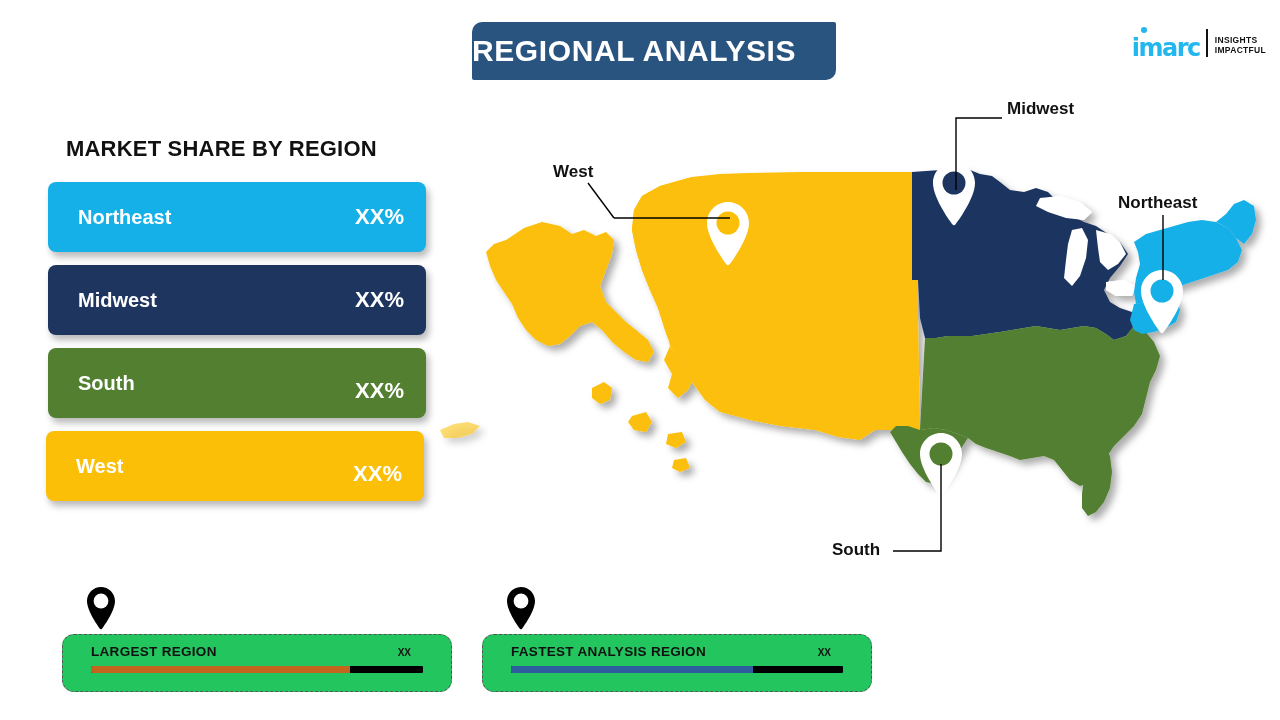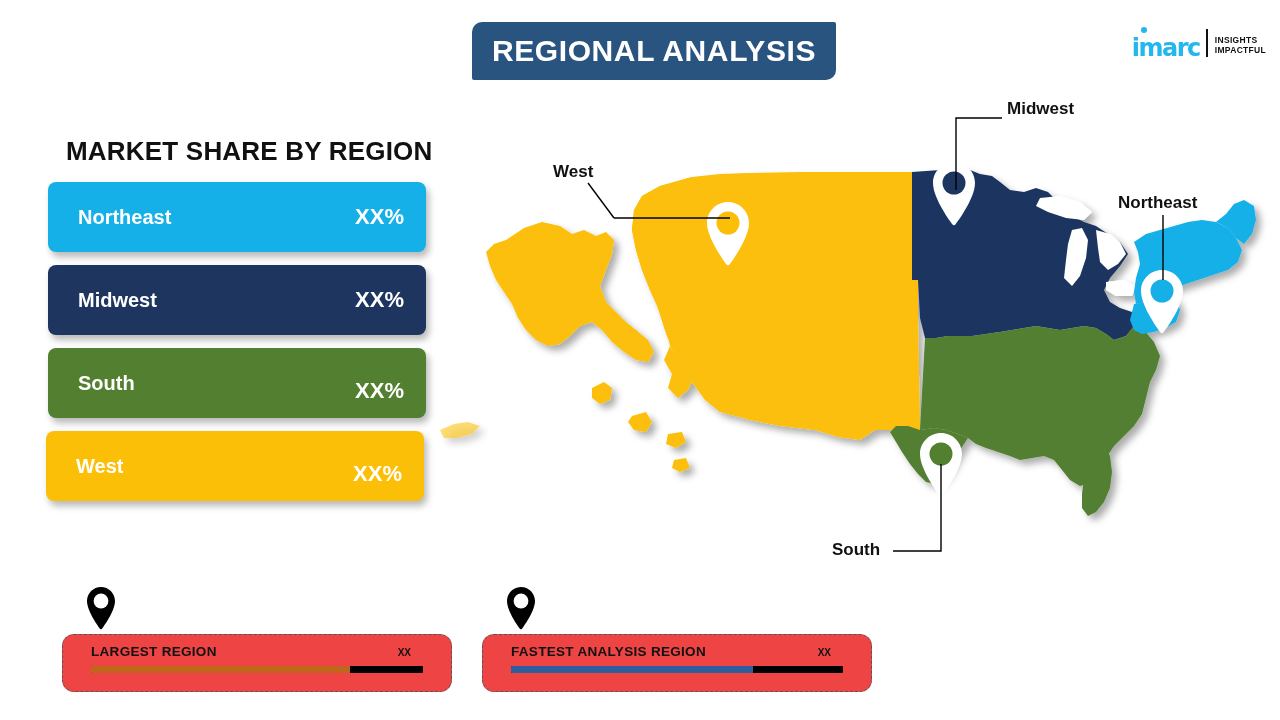--- a/index.html
+++ b/index.html
@@ -10,21 +10,21 @@
     overflow: hidden;
   }
   #slide { position: relative; width: 1280px; height: 720px; background: #fff; }
 
   
   #title-banner {
     position: absolute; left: 472px; top: 22px;
     width: 364px; height: 58px;
     background: #2a5480;
     border-radius: 10px 2px 10px 2px;
-    display: flex; align-items: center; justify-content: center;
+    display: flex; align-items: center; justify-content: flex-start;
   }
   #title-banner .t {
     color: #ffffff;
     font-size: 30px;
     font-weight: bold;
     letter-spacing: .6px;
     white-space: nowrap;
   }
 
   
@@ -38,21 +38,21 @@
     position: absolute; width: 6px; height: 6px; border-radius: 50%;
     background: #23b7ef; left: 9px; top: -9px;
   }
   #logo .divider { width: 2px; height: 28px; background: #111; margin: 0 7px 3px 6px; }
   #logo .tag { line-height: 1.15; padding-bottom: 4px; }
   #logo .tag div { font-size: 8.5px; font-weight: bold; color: #111; letter-spacing: .3px; }
 
   
   #left-heading {
     position: absolute; left: 66px; top: 136px;
-    font-size: 26px; font-weight: bold; color: #111; letter-spacing: .2px;
+    font-size: 22px; font-weight: bold; color: #111; letter-spacing: .2px;
   }
   #legend { position: absolute; left: 0; top: 182px; width: 450px; }
   .legend-bar {
     position: relative;
     height: 70px;
     border-radius: 8px;
     display: flex; align-items: center;
     box-shadow: 3px 5px 7px rgba(0,0,0,.28);
     margin-bottom: 13px;
     padding: 0 22px 0 30px;
@@ -73,21 +73,21 @@
   #bar-2 .val, #bar-3 .val { position: relative; top: 8px; }
   #bar-2 .lbl, #bar-3 .lbl { position: relative; top: 0px; }
 
   
   .stat { position: absolute; }
   .stat .pin-blk { position: absolute; left: 22px; top: -48px; }
   .stat .box {
     width: 390px; height: 58px;
     border: 1.6px dashed #555;
     border-radius: 12px;
-    background: #ef4444;
+    background: #22c55e;
     padding: 9px 22px 0 28px;
   }
   .stat .row { display: flex; align-items: baseline; }
   .stat .name { font-size: 13.5px; font-weight: bold; color: #111; letter-spacing: .3px; flex: 1; }
   .stat .num { font-size: 10px; font-weight: bold; color: #111; padding-right: 18px; }
   .stat .track { margin-top: 7px; height: 7px; width: 332px; background: #000; border-radius: 1px; overflow: hidden; }
   .stat .fill { height: 100%; }
 
   #stat-largest { left: 62px; top: 634px; }
   #stat-fastest { left: 482px; top: 634px; }

